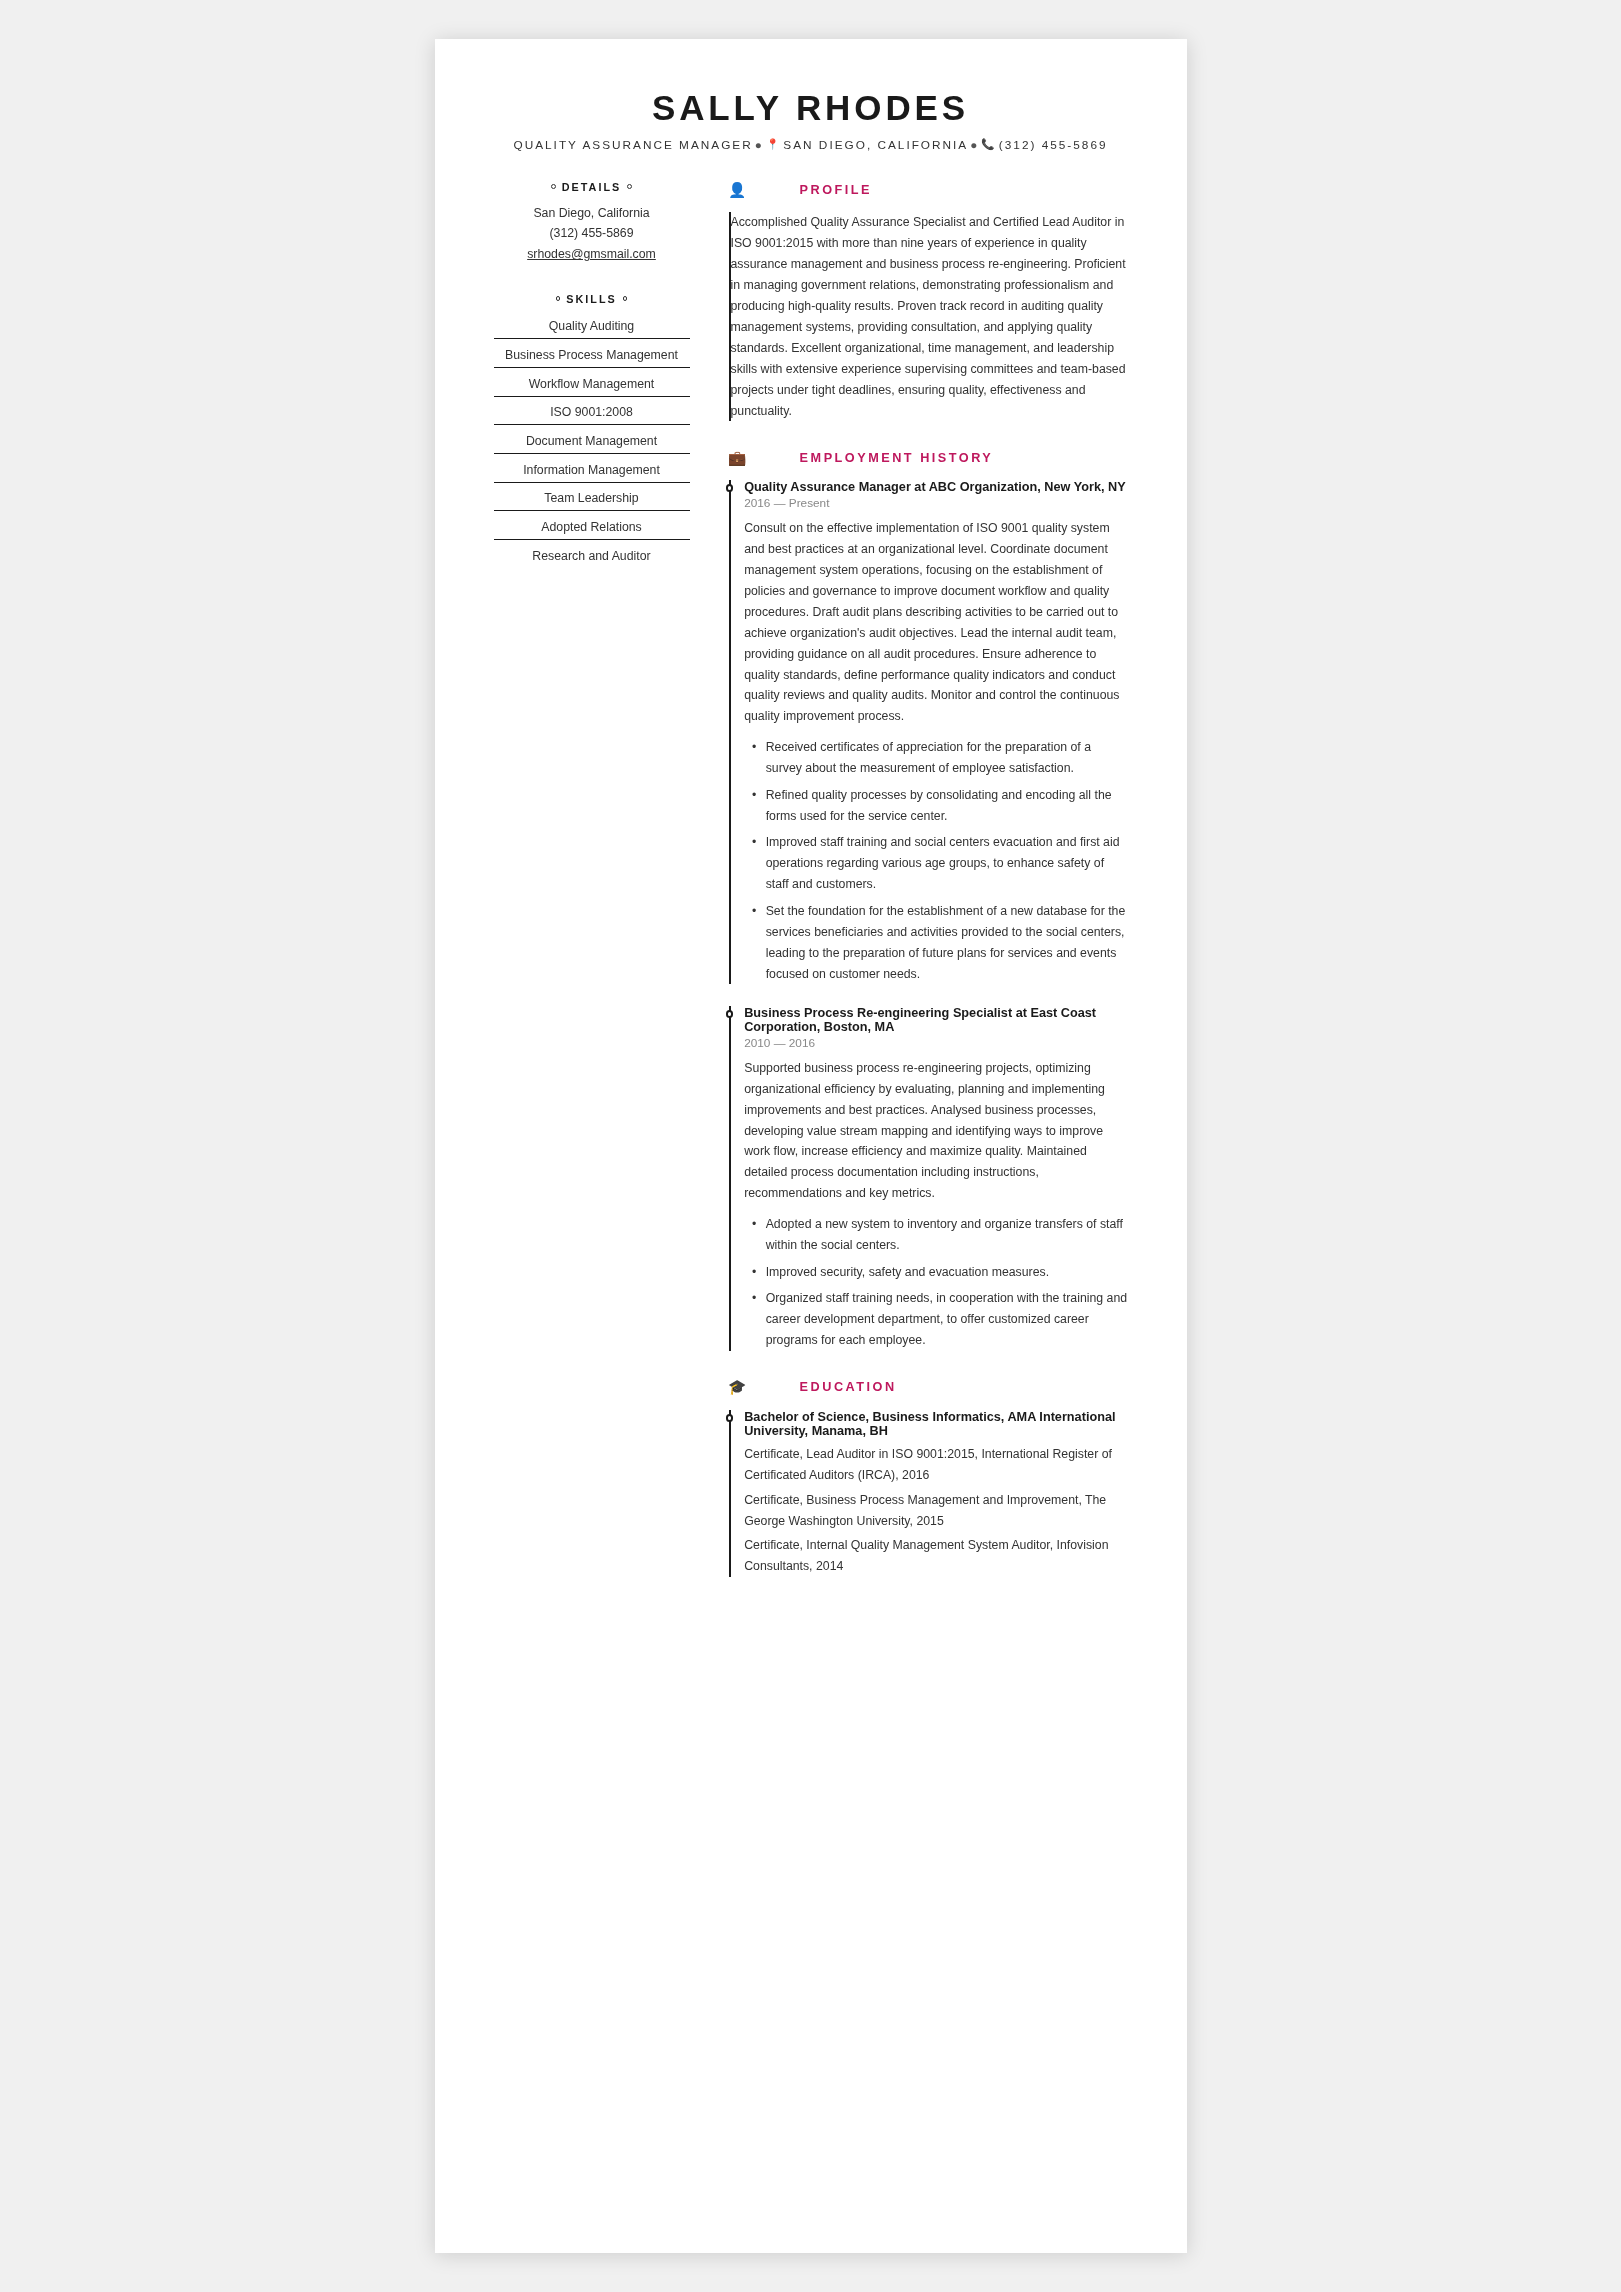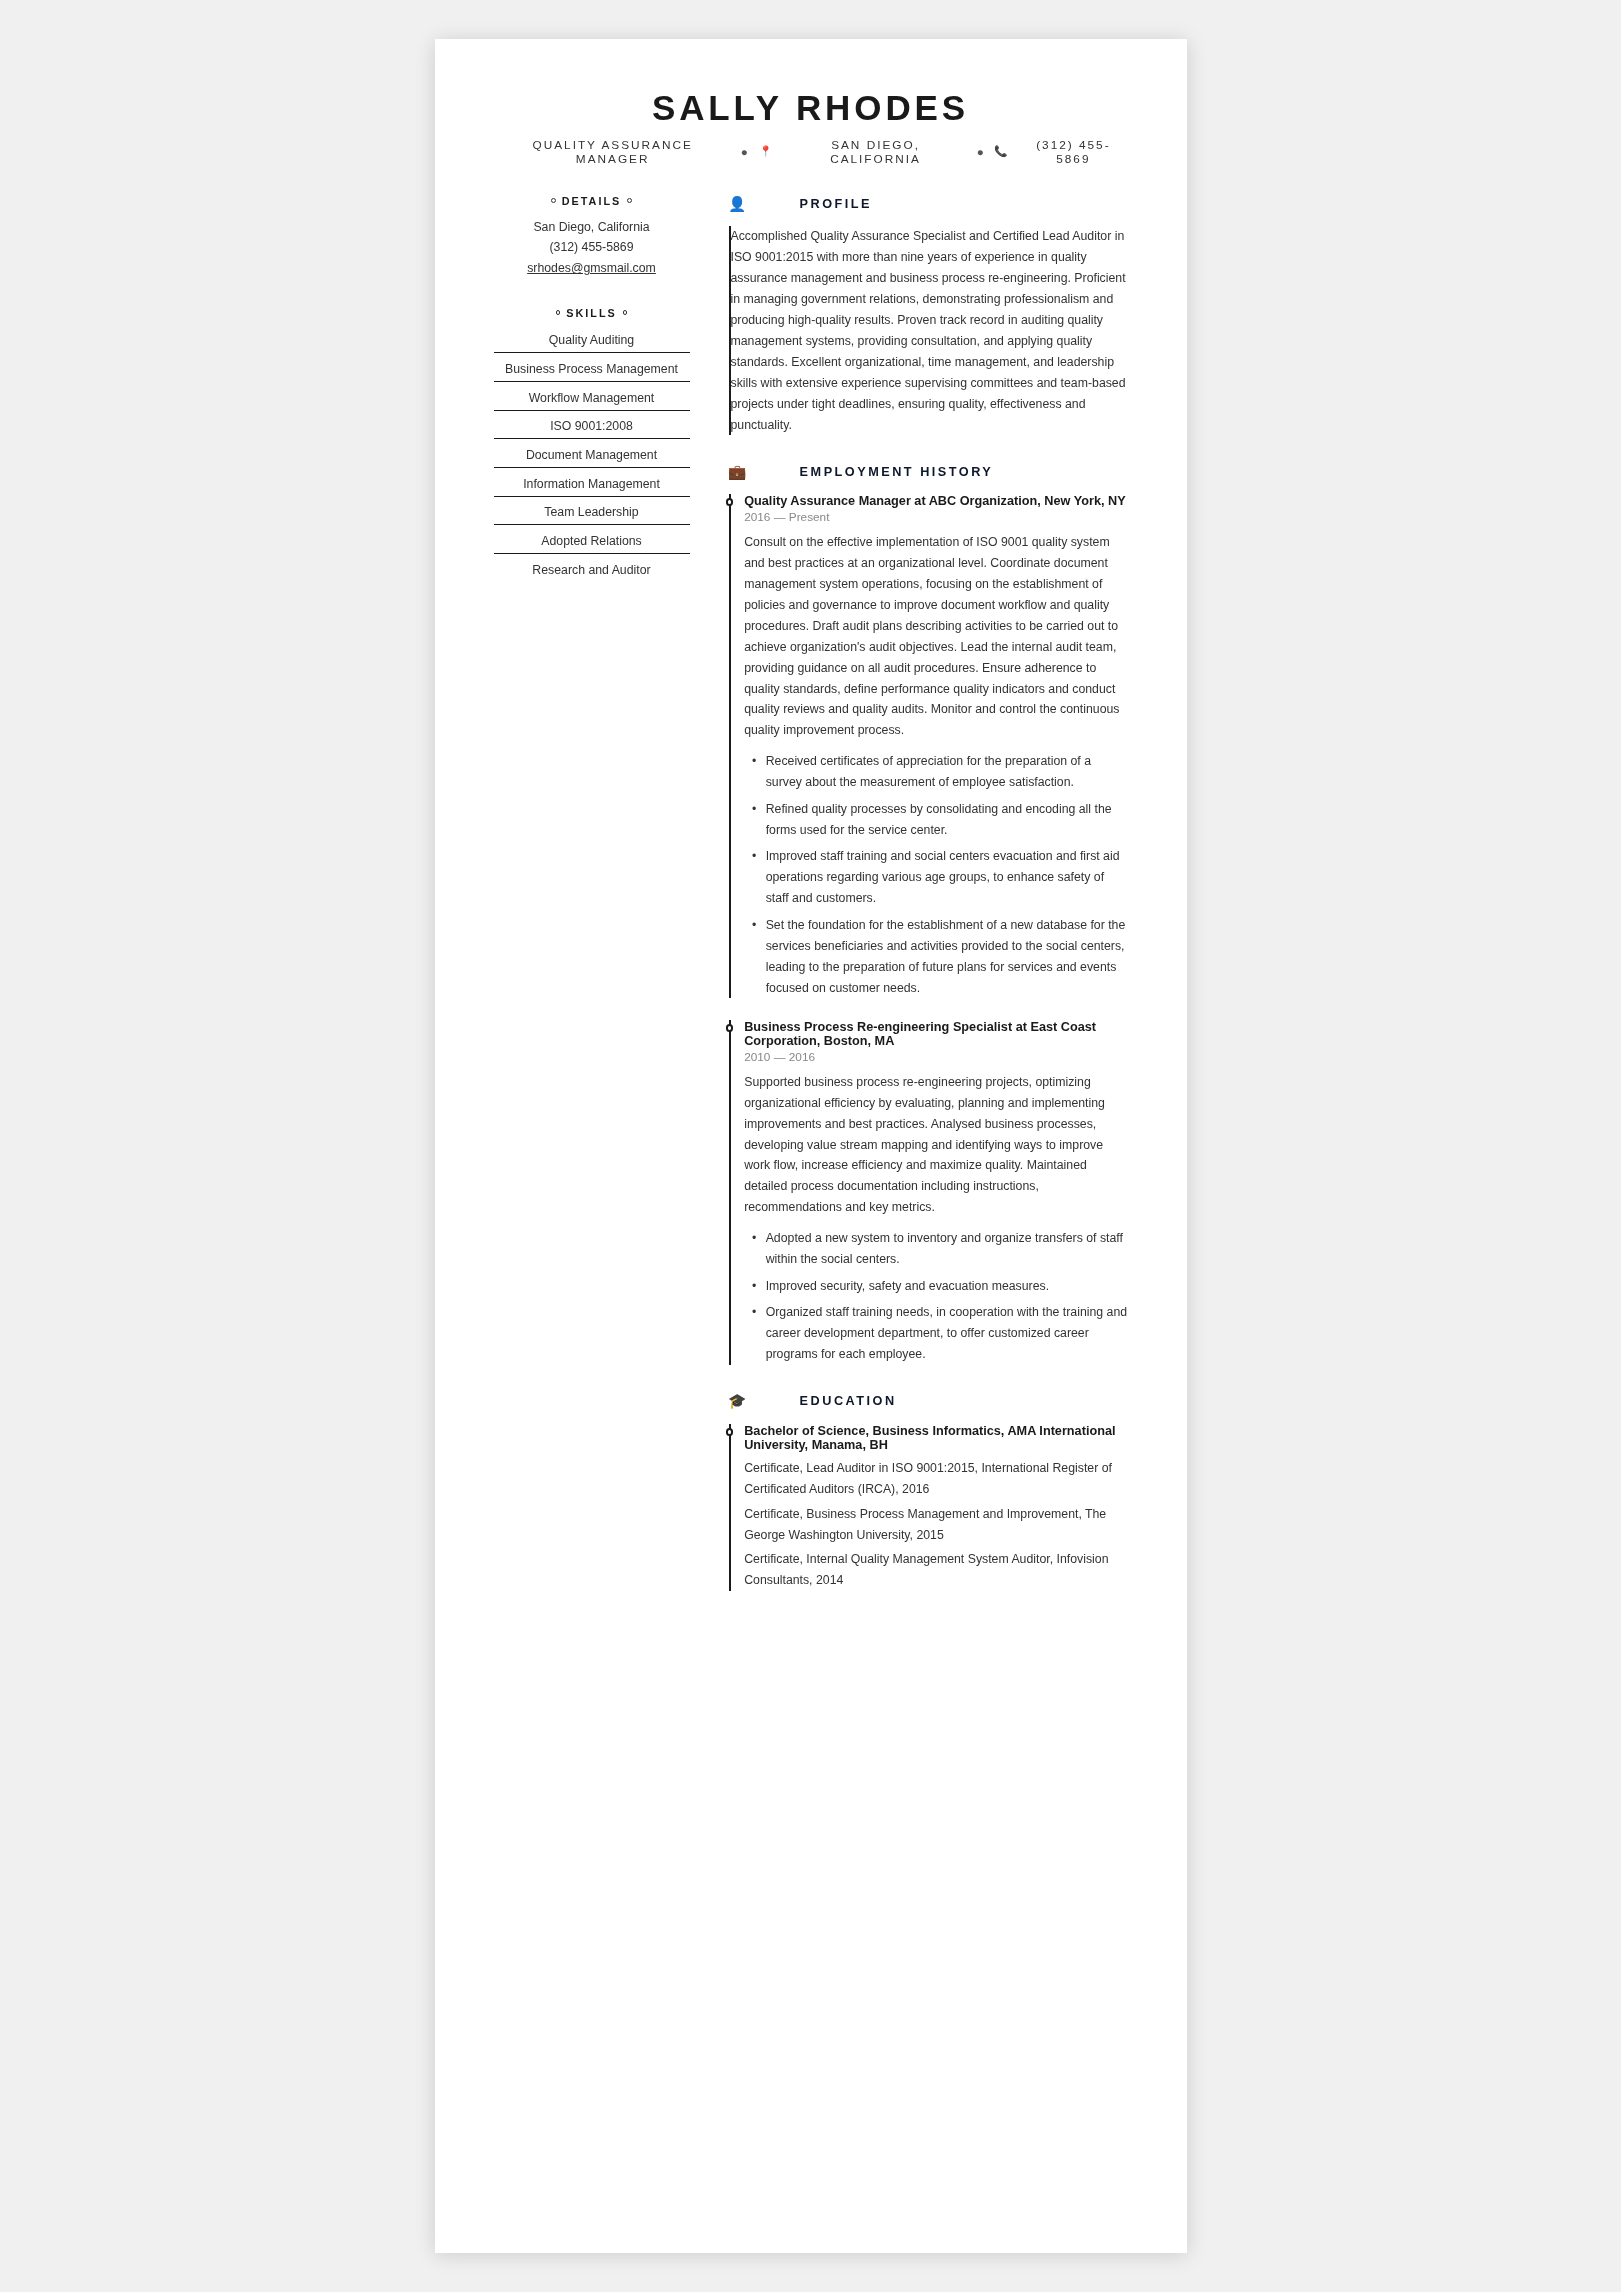--- a/index.html
+++ b/index.html
@@ -33,21 +33,21 @@
     }
     .header-subtitle {
       font-family: Arial, sans-serif;
       font-size: 11.8px;
       letter-spacing: 2px;
       text-transform: uppercase;
       color: #333;
       display: flex;
       justify-content: center;
       align-items: center;
-      gap: 9px;
+      gap: 2px;
     }
     .header-subtitle .sep {
       color: #555;
     }
     .header-subtitle .icon {
       font-size: 10.8px;
     }
     
     .body-layout {
       display: flex;
@@ -125,21 +125,21 @@
     .section-icon {
       font-size: 14.7px;
       color: #1a1a1a;
     }
     .section-title {
       font-family: Arial, sans-serif;
       font-size: 12.7px;
       font-weight: 700;
       letter-spacing: 2.5px;
       text-transform: uppercase;
-      color: #0f172a;
+      color: #be185d;
       padding-left: 43px;
     }
     .profile-text {
       font-family: Arial, sans-serif;
       font-size: 12.3px;
       color: #333;
       line-height: 1.7;
       border-left: 2.5px solid #1a1a1a;
       padding-left: 0;
     }

